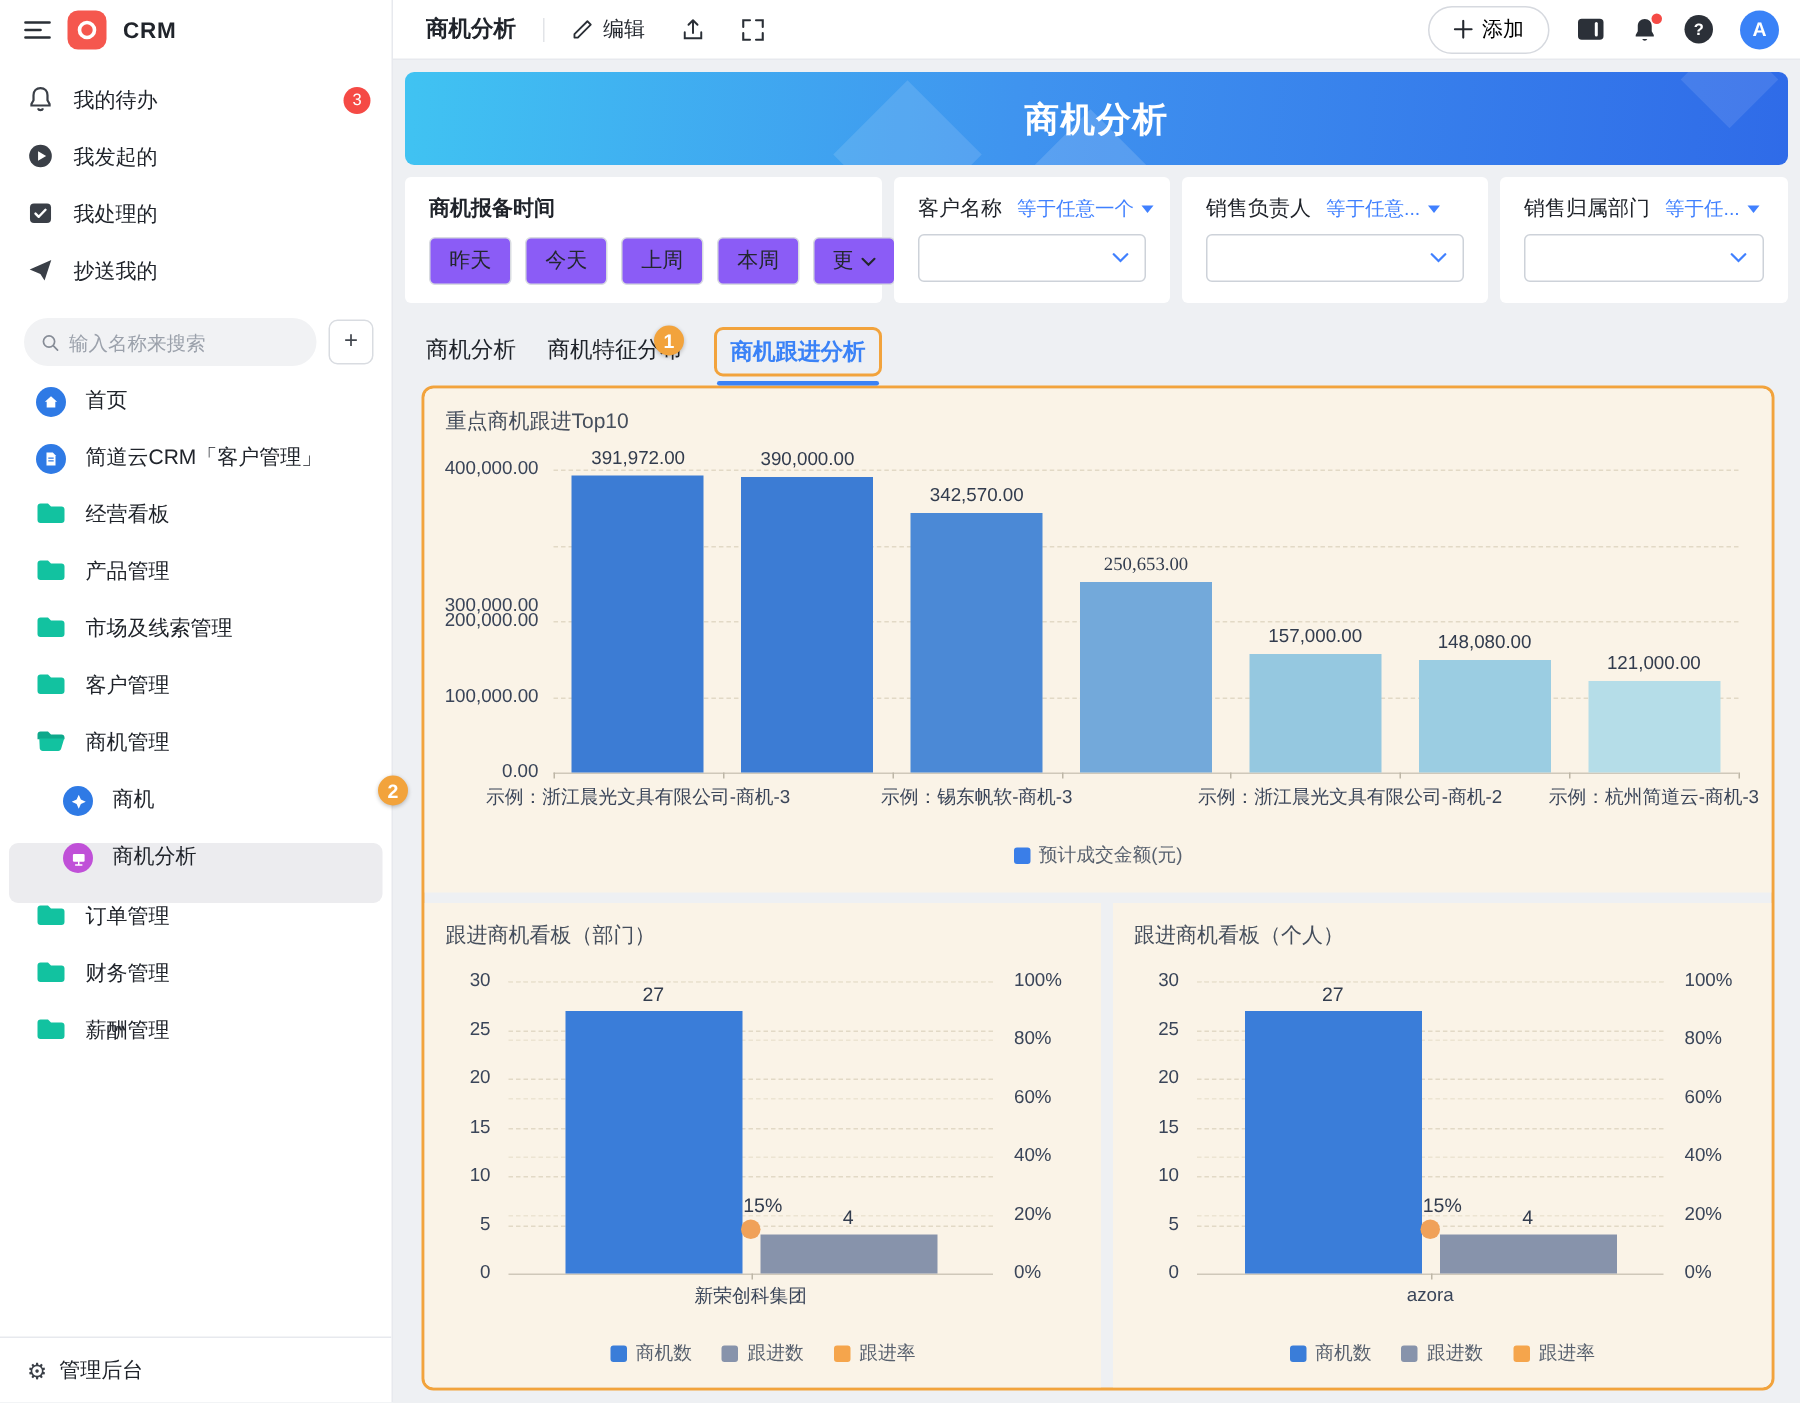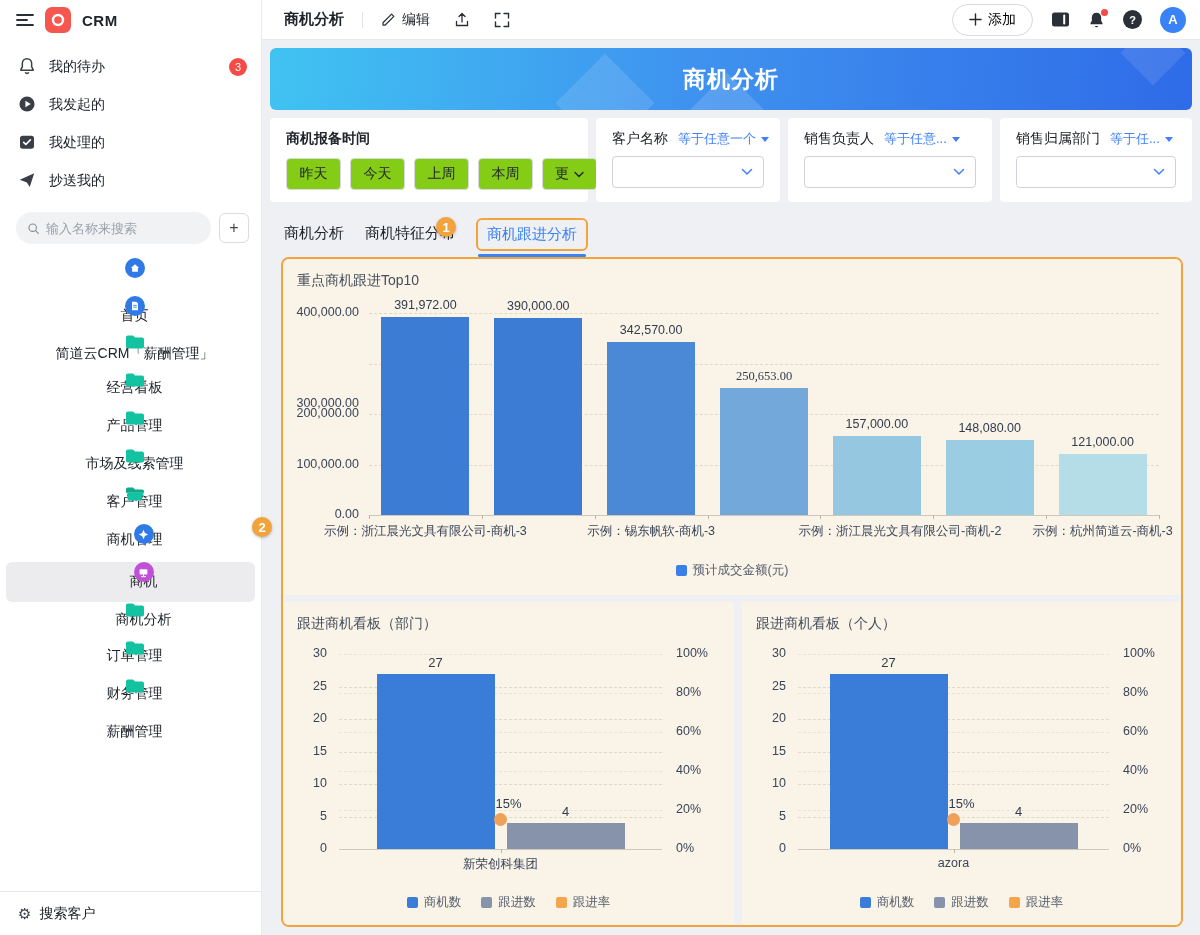--- a/index.html
+++ b/index.html
@@ -28,21 +28,21 @@
   
   .sidebar { background:#fff; border-right:1px solid #e7e9ee; display:flex; flex-direction:column; overflow:hidden; }
   .sb-row { height:38px; display:flex; align-items:center; padding:0 14px 0 18px; gap:13px; font-size:14px; cursor:pointer; }
   .sb-row .num-badge { margin-left:auto; }
   .num-badge { min-width:18px; height:18px; border-radius:9px; background:#f54a45; color:#fff; font-size:11px; display:flex; align-items:center; justify-content:center; padding:0 4px; }
   .sb-search { display:flex; align-items:center; gap:8px; padding:12px 12px 8px 16px; }
   .sb-search-box { flex:1; height:32px; background:#f1f2f4; border-radius:16px; display:flex; align-items:center; padding:0 11px; gap:6px; }
   .sb-search-box input { border:none; outline:none; background:transparent; font-size:13px; width:118px; }
   .sb-plus { width:30px; height:30px; border:1px solid #d9dce1; border-radius:6px; background:#fff; font-size:16px; color:#42474f; display:flex; align-items:center; justify-content:center; cursor:pointer; }
   .sb-nav { flex:1; overflow:hidden; padding-top:6px; }
-  .nav-row { height:38px; display:flex; align-items:center; gap:29px; padding:0 10px 0 18px; font-size:14px; cursor:pointer; margin:0 6px; border-radius:6px;flex-direction:column; }
+  .nav-row { height:38px; display:flex; align-items:flex-start; gap:13px; padding:0 10px 0 18px; font-size:14px; cursor:pointer; margin:0 6px; border-radius:6px; }
   .nav-row.indent { padding-left:36px; }
   .nav-row.selected { background:#ececef; height:40px; }
   .circle-ic { width:20px; height:20px; border-radius:50%; display:flex; align-items:center; justify-content:center; flex-shrink:0; }
   .sb-footer { border-top:1px solid #e7e9ee; height:44px; display:flex; align-items:center; gap:8px; padding-left:18px; font-size:14px; cursor:pointer; }
   .gear { font-size:15px; color:#3a3f47; }
 
   
   .main { background:#eef0f3; padding:8px; display:flex; flex-direction:column; overflow:hidden; }
   .banner { height:62px; border-radius:6px; position:relative; overflow:hidden; flex-shrink:0;
     background:linear-gradient(95deg,#40c3f2 0%,#3f93ef 45%,#2f6be8 100%);
@@ -51,31 +51,31 @@
   .deco { position:absolute; background:rgba(255,255,255,.12); }
   .deco1 { width:70px; height:70px; transform:rotate(45deg); left:300px; top:20px; }
   .deco2 { width:46px; height:46px; transform:rotate(45deg); left:860px; top:-18px; background:rgba(255,255,255,.10); }
   .deco4 { width:54px; height:54px; transform:rotate(45deg); left:430px; top:36px; background:rgba(255,255,255,.14); }
 
   .filters { display:flex; gap:8px; height:84px; margin-bottom:8px; flex-shrink:0; }
   .fcard { background:#fff; border-radius:4px; padding:12px 16px; }
   .fcard-time { width:318px; }
   .flabel { font-size:14px; font-weight:600; margin-bottom:10px; }
   .fbtn-row { display:flex; gap:9px; }
-  .fbtn { height:32px; min-width:55px; padding:0 10px; border:1px solid #d8dbe0; border-radius:4px; background:#84cc16; font-size:14px; color:#23272e; display:flex; align-items:center; justify-content:center; gap:5px; cursor:pointer; }
+  .fbtn { height:32px; min-width:55px; padding:0 10px; border:1px solid #d8dbe0; border-radius:4px; background:#8b5cf6; font-size:14px; color:#23272e; display:flex; align-items:center; justify-content:center; gap:5px; cursor:pointer; }
   .fcard-dd { flex:1; }
   .dd-head { display:flex; align-items:center; gap:10px; margin-bottom:8px; white-space:nowrap; }
   .dd-label { font-size:14px; font-weight:500; }
   .dd-op { font-size:13px; color:#4080ff; display:flex; align-items:center; gap:5px; cursor:pointer; }
   .caret-dn { width:0; height:0; border-left:4px solid transparent; border-right:4px solid transparent; border-top:5px solid #4080ff; }
   .dd-select { height:32px; border:1px solid #cdd2d9; border-radius:4px; background:#fff; display:flex; align-items:center; justify-content:flex-end; padding:0 10px; cursor:pointer; }
 
   .tabs { display:flex; align-items:flex-start; padding:8px 0 0 14px; height:47px; flex-shrink:0; }
   .tab { font-size:15px; margin-right:21px; cursor:pointer; padding-top:6px; }
-  .tab-active-wrap { position:relative; margin-right:0; padding-top:0; }
+  .tab-active-wrap { position:relative; margin-right:0; padding-top:0;font-weight:bold; }
   .hl-box { display:inline-block; border:2px solid #f2a33c; border-radius:6px; padding:5px 9px; color:#3a82f7; }
   .tab-underline { height:3px; background:#3a82f7; border-radius:2px; margin:3px 2px 0 2px; }
 
   .panel { flex:1; min-height:0; border:2px solid #f2a33c; border-radius:8px; margin:0 9px 0 11px; display:flex; flex-direction:column; gap:7px; overflow:hidden; }
   .chart-card { background:#faf3e7; position:relative; overflow:hidden; }
   .main-chart { height:336px; flex-shrink:0; }
   .bottom-row { flex:1; display:flex; gap:8px; min-height:0; }
   .bc-left { flex:0 0 451px; }
   .bc-right { flex:1; }
   .chart-title { position:absolute; left:14px; top:13px; font-size:14px; color:#454e5c; }
@@ -206,21 +206,21 @@
         </span>
         <span>首页</span>
       </div>
       <div class="nav-row">
         <span class="circle-ic" style="background: rgb(47, 122, 229);">
           <svg width="12" height="12" viewBox="0 0 20 20">
             <path d="M5 2.8h7l3 3v11.4H5z" fill="#fff"></path>
             <path d="M7 9h6M7 12h6" stroke="#2f7ae5" stroke-width="1.4"></path>
           </svg>
         </span>
-        <span>简道云CRM「薪酬管理」</span>
+        <span>简道云CRM「客户管理」</span>
       </div>
       <div class="nav-row">
         <span style="display: flex;">
           <svg width="20" height="16" viewBox="0 0 20 16">
             <path d="M1 3.6c0-1.2.8-2 2-2h5l2 2h7c1.2 0 2 .8 2 2v7c0 1.2-.8 2-2 2H3c-1.2 0-2-.8-2-2z" fill="#12c2a0"></path>
           </svg>
         </span>
         <span>经营看板</span>
       </div>
       <div class="nav-row">
@@ -293,21 +293,21 @@
         <span style="display: flex;">
           <svg width="20" height="16" viewBox="0 0 20 16">
             <path d="M1 3.6c0-1.2.8-2 2-2h5l2 2h7c1.2 0 2 .8 2 2v7c0 1.2-.8 2-2 2H3c-1.2 0-2-.8-2-2z" fill="#12c2a0"></path>
           </svg>
         </span>
         <span>薪酬管理</span>
       </div>
     </nav>
   <div class="sb-footer">
     <span class="gear">⚙</span>
-    <span>搜索客户</span>
+    <span>管理后台</span>
   </div>
 </aside>
 
 <div class="main">
   <div class="banner">
     <div class="deco deco1"></div>
     <div class="deco deco2"></div>
 
     <div class="deco deco4"></div>
     <span class="banner-title">商机分析</span>

